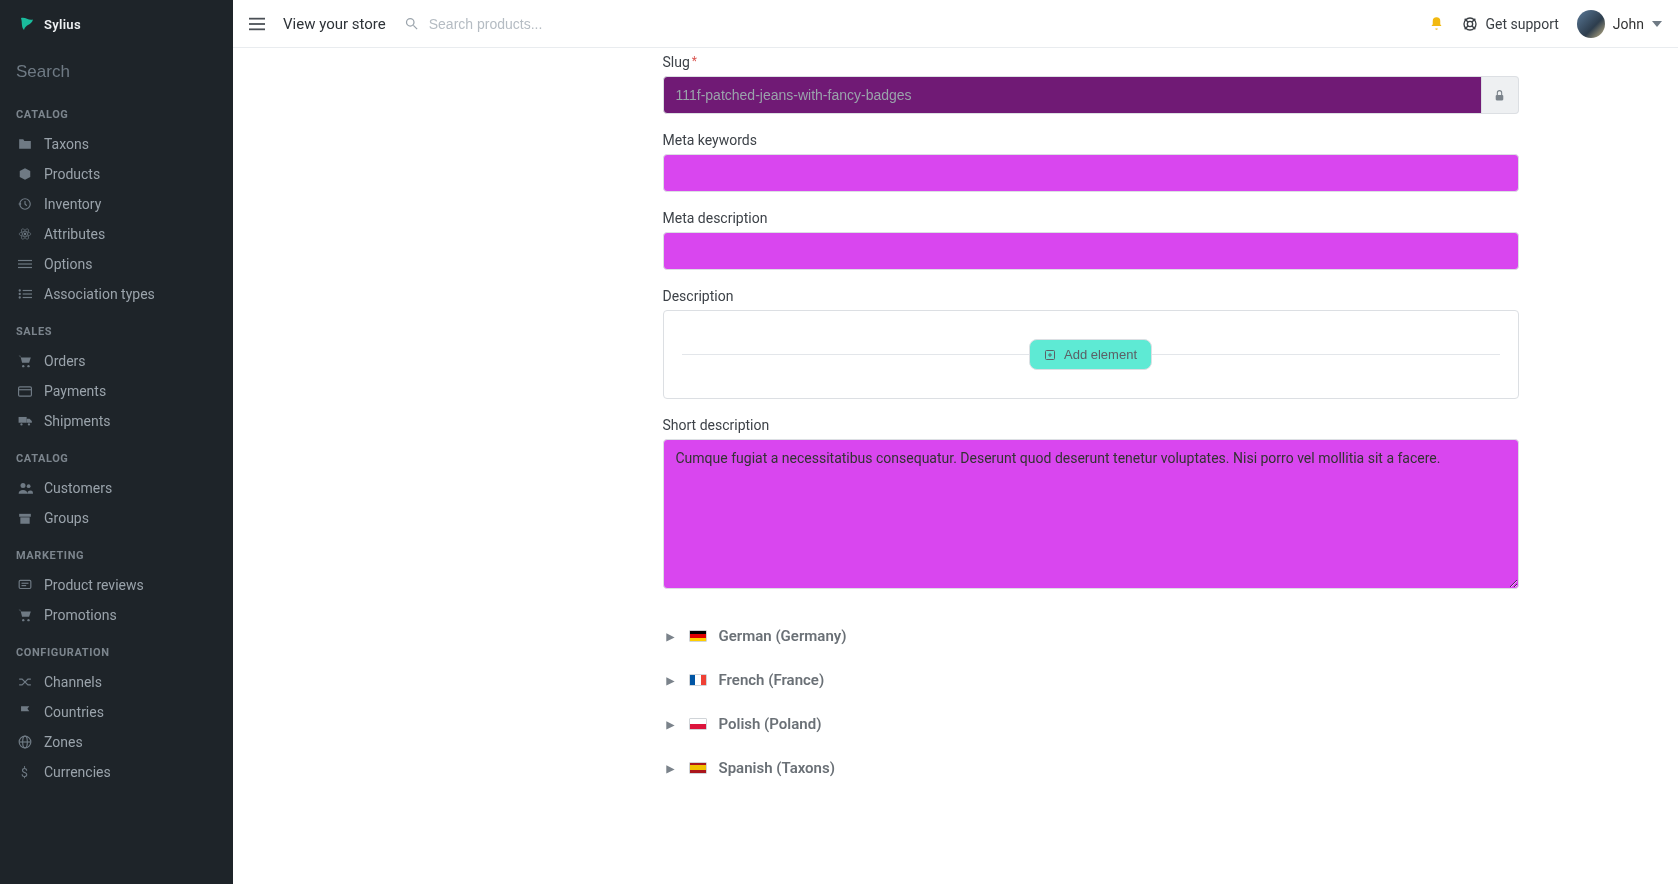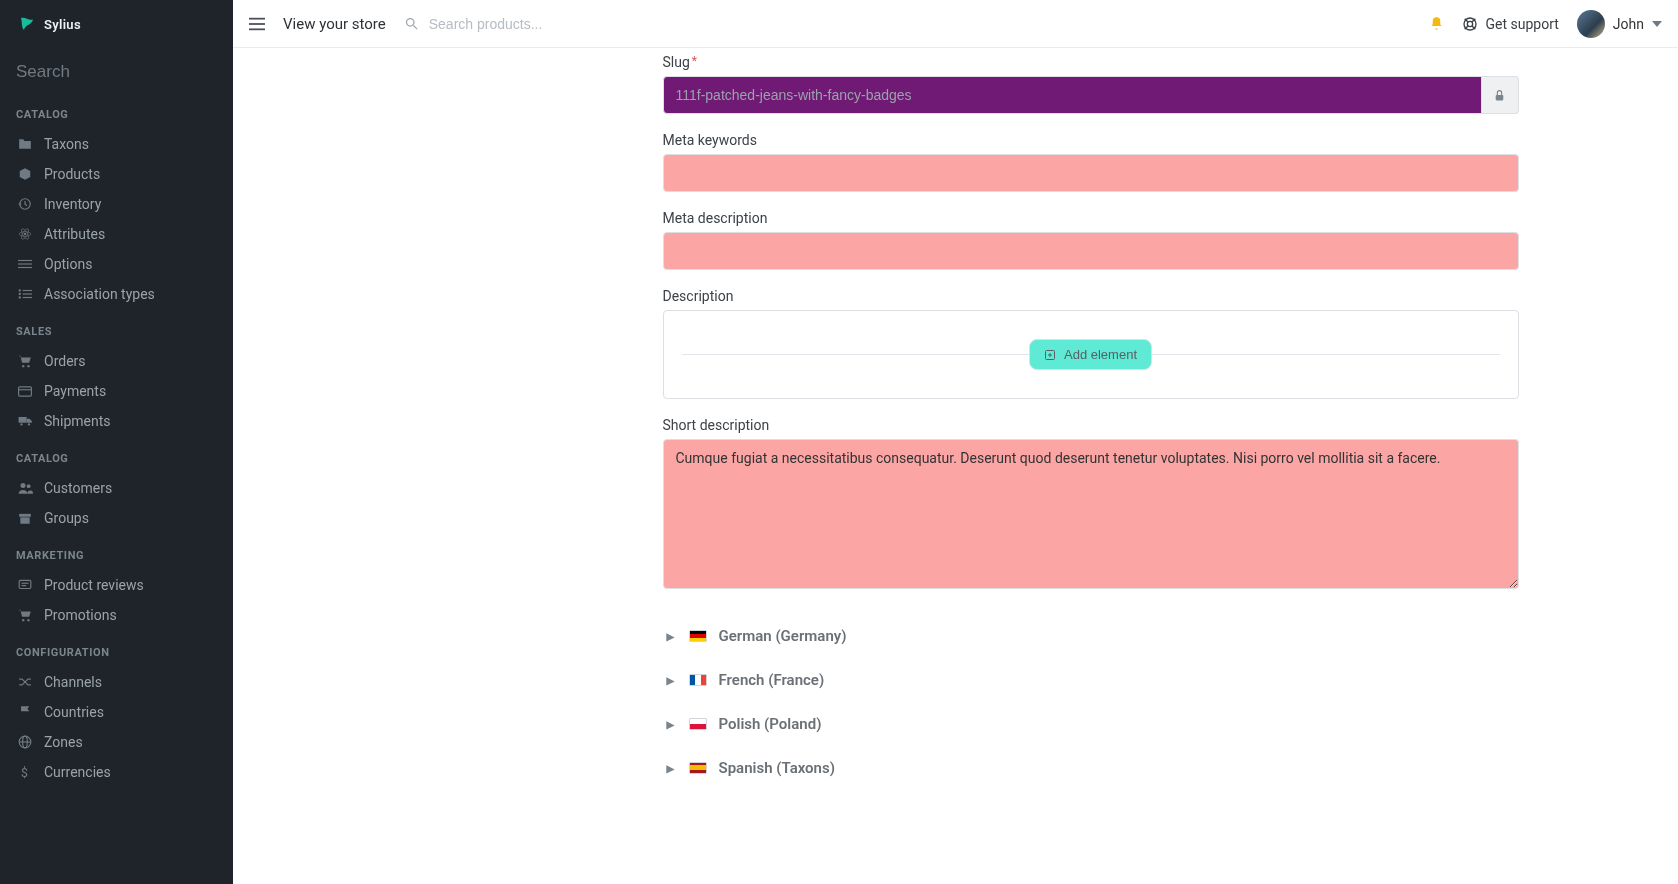--- a/index.html
+++ b/index.html
@@ -39,21 +39,21 @@
 .caret { color: #6f7a84; }
 
 
 .content { flex: 1; background: #fff; padding: 0 0 40px 10px; display: flex; justify-content: center; }
 .inner-card { width: 100%; max-width: 1260px; padding: 0 32px; }
 .form-area { margin-left: 300px; margin-right: 40px; padding-top: 6px; }
 
 .field { margin-bottom: 18px; }
 .field-label { font-size: 14px; color: #3d4248; margin-bottom: 6px; display: block; }
 .req { color: #d9534f; margin-left: 2px; font-size: 12px; position: relative; top:-2px;}
-.input, .textarea { width: 100%; border: 1px solid #dcdfe3; border-radius: 4px; padding: 10px 12px; font-size: 14px; color: #333; background: #fca5a5; }
+.input, .textarea { width: 100%; border: 1px solid #dcdfe3; border-radius: 4px; padding: 10px 12px; font-size: 14px; color: #333; background: #d946ef; }
 .input::placeholder { color: #9aa3ab; }
 .input[disabled] { background: #701a75; color: #9aa3ab; }
 .slug-row { display: flex; }
 .slug-row .input { border-top-right-radius: 0; border-bottom-right-radius: 0; color:#9aa3ab; }
 .lock-btn { width: 38px; border: 1px solid #dcdfe3; border-left: none; background: #eef0f2; border-top-right-radius: 4px; border-bottom-right-radius: 4px; display:flex; align-items:center; justify-content:center; color:#7b838b; cursor:pointer; }
 
 .desc-box { border: 1px solid #dcdfe3; border-radius: 4px; padding: 28px 18px 28px 18px; }
 .divider-add { display:flex; align-items:center; gap: 0; }
 .divider-add .line { flex:1; height:1px; background:#e3e6ea; }
 .add-elem-btn { border:1px solid #dcdfe3; background:#5eead4; border-radius:8px; padding:7px 14px; font-size:13px; color:#5b6066; display:flex; align-items:center; gap:8px; cursor:pointer; margin:0 0px; }

